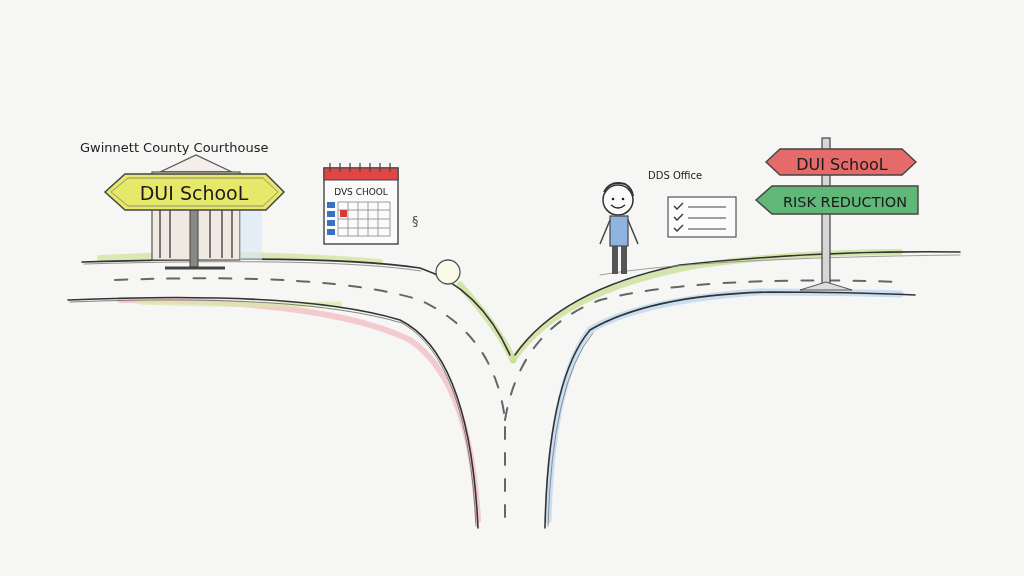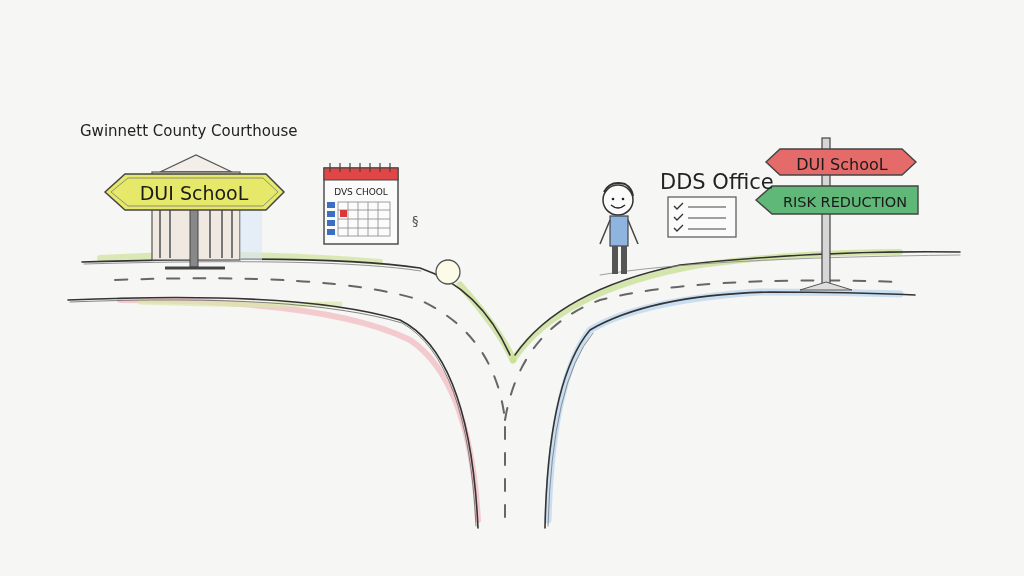--- a/index.html
+++ b/index.html
@@ -1,20 +1,20 @@
 <!DOCTYPE html>
 <html><head>
 <meta charset="utf-8">
 <style>
   html, body { margin:0; padding:0; }
   body { width:1024px; height:576px; background:#f6f6f5; overflow:hidden; position:relative; font-family:"DejaVu Sans", sans-serif; }
   #scene { position:absolute; left:0; top:0; width:1024px; height:576px; }
   .lbl { position:absolute; color:#222; font-family:"DejaVu Sans", sans-serif; white-space:nowrap; }
-  #courthouse-label { left:80px; top:122px; font-size:15px; }
-  #dds-label { left:648px; top:170px; font-size:21px;margin-left:12px; }
+  #courthouse-label { left:80px; top:140px; font-size:13px; }
+  #dds-label { left:648px; top:170px; font-size:10px; }
   .sign-text { font-family:"DejaVu Sans", sans-serif; font-weight:normal; fill:#1a1a1a; }
 </style>
 </head>
 <body>
 
 <svg id="scene" viewBox="0 0 1024 576" xmlns="http://www.w3.org/2000/svg">
 
   <g fill="none" stroke-linecap="round">
 
     <path d="M120 300 Q330 300 410 340 Q470 380 478 520" stroke="#f2b9bf" stroke-width="6" opacity="0.7"></path>

